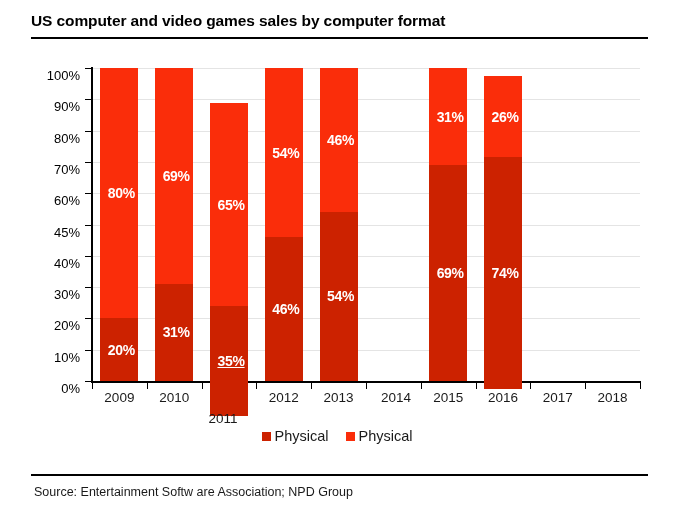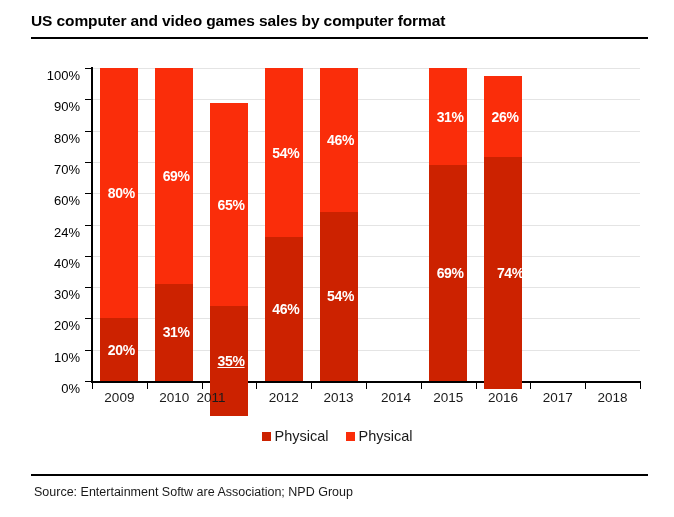--- a/index.html
+++ b/index.html
@@ -211,21 +211,21 @@
       <div class="gridline" style="top: 219.1px;"></div>
       <div class="gridline" style="top: 250.4px;"></div>
       <div class="gridline" style="top: 281.7px;"></div>
     </div>
   <div id="ylabels">
       <div class="ylabel" style="top: 61px;">100%</div>
       <div class="ylabel" style="top: 92.3px;">90%</div>
       <div class="ylabel" style="top: 123.6px;">80%</div>
       <div class="ylabel" style="top: 154.9px;">70%</div>
       <div class="ylabel" style="top: 186.2px;">60%</div>
-      <div class="ylabel" style="top: 217.5px;">24%</div>
+      <div class="ylabel" style="top: 217.5px;">45%</div>
       <div class="ylabel" style="top: 248.8px;">40%</div>
       <div class="ylabel" style="top: 280.1px;">30%</div>
       <div class="ylabel" style="top: 311.4px;">20%</div>
       <div class="ylabel" style="top: 342.7px;">10%</div>
       <div class="ylabel" style="top: 374px;">0%</div>
     </div>
   <div id="axis-y-line"></div>
   <div id="axis-x-line"></div>
 <div class="ytick" style="top: 68px;"></div>
     <div class="ytick" style="top: 99.3px;"></div>
@@ -262,21 +262,21 @@
       <div class="seg" style="top: 215.97px; height: 97.03px; background: rgb(204, 34, 0);"></div>
       <div class="seg-label" style="top: 257.485px;">31%</div>
     </div>
     <div class="xlabel" style="left: 146.2px;">2010</div>
     <div class="bar" style="left: 210px; top: 68px; height: 313px; margin-top: 35px;">
       <div class="seg" style="top: 0px; height: 203.45px; background: rgb(250, 45, 10);"></div>
       <div class="seg-label" style="top: 94.725px;">65%</div>
       <div class="seg" style="top: 203.45px; height: 109.55px; background: rgb(204, 34, 0);"></div>
       <div class="seg-label" style="top: 251.225px; text-decoration: underline;">35%</div>
     </div>
-    <div class="xlabel" style="left: 183px;">2011</div>
+    <div class="xlabel" style="left: 195px; margin-top: 21px;">2011</div>
     <div class="bar" style="left: 264.8px; top: 68px; height: 313px;">
       <div class="seg" style="top: 0px; height: 169.02px; background: rgb(250, 45, 10);"></div>
       <div class="seg-label" style="top: 77.51px;">54%</div>
       <div class="seg" style="top: 169.02px; height: 143.98px; background: rgb(204, 34, 0);"></div>
       <div class="seg-label" style="top: 234.01px;">46%</div>
     </div>
     <div class="xlabel" style="left: 255.8px;">2012</div>
     <div class="bar" style="left: 319.6px; top: 68px; height: 313px;">
       <div class="seg" style="top: 0px; height: 143.98px; background: rgb(250, 45, 10);"></div>
       <div class="seg-label" style="top: 64.99px;">46%</div>
@@ -289,21 +289,21 @@
       <div class="seg" style="top: 0px; height: 97.03px; background: rgb(250, 45, 10);"></div>
       <div class="seg-label" style="top: 41.515px;">31%</div>
       <div class="seg" style="top: 97.03px; height: 215.97px; background: rgb(204, 34, 0);"></div>
       <div class="seg-label" style="top: 198.015px;">69%</div>
     </div>
     <div class="xlabel" style="left: 420.2px;">2015</div>
     <div class="bar" style="left: 484px; top: 76px; height: 272px;">
       <div class="seg" style="top: 0px; height: 81.38px; background: rgb(250, 45, 10);"></div>
       <div class="seg-label" style="top: 33.69px;">26%</div>
       <div class="seg" style="top: 81.38px; height: 231.62px; background: rgb(204, 34, 0);"></div>
-      <div class="seg-label" style="top: 190.19px; text-align: right;">74%</div>
+      <div class="seg-label" style="top: 190.19px;">74%</div>
     </div>
     <div class="xlabel" style="left: 475px;">2016</div>
     <div class="xlabel" style="left: 529.8px;">2017</div>
     <div class="xlabel" style="left: 584.6px;">2018</div>
   </div>
 
 <div id="legend">
     <div class="legend-item">
       <span class="legend-swatch" style="background: rgb(204, 34, 0);"></span>
       <span class="legend-text">Physical</span>

